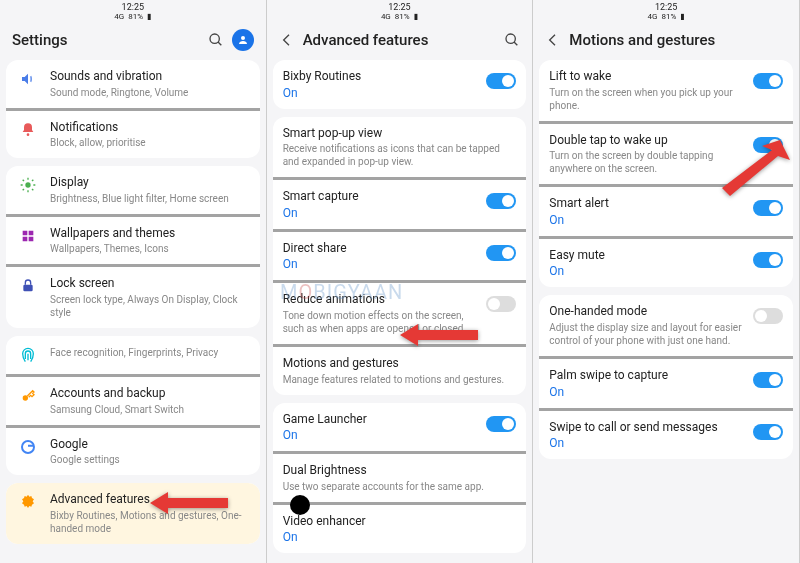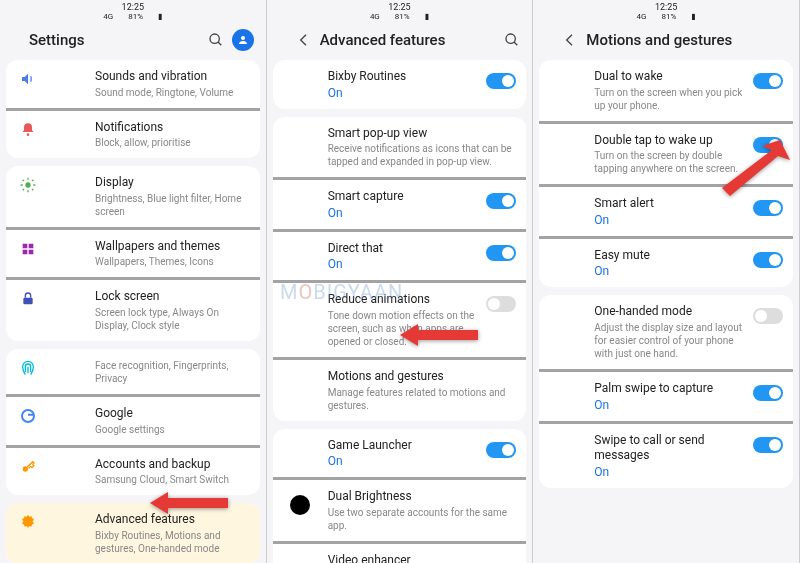--- a/index.html
+++ b/index.html
@@ -1,31 +1,31 @@
 <!DOCTYPE html>
 <html><head>
 <meta charset="utf-8">
 <style>
   * { box-sizing: border-box; margin: 0; padding: 0; }
   body { font-family: -apple-system, Roboto, sans-serif; background: #f0f0f0; width: 800px; height: 563px; display: flex; overflow: hidden; }
   .panel { width: 266.66px; height: 563px; background: #f5f5f7; border-right: 1px solid #ccc; display: flex; flex-direction: column; overflow: hidden; }
   .panel:last-child { border-right: none; }
   .status-bar { height: 20px; padding: 2px 10px; display: flex; justify-content: space-between; align-items: center; font-size: 9px; color: #222; flex-direction: column; }
-  .status-icons { display: flex; gap: 15px; align-items: center; font-size: 8px; }
-  .header { height: 40px; display: flex; align-items: center; padding: 0 12px; gap: 8px; margin-left: 17px; }
+  .status-icons { display: flex; gap: 4px; align-items: center; font-size: 8px; }
+  .header { height: 40px; display: flex; align-items: center; padding: 0 12px; gap: 8px; }
   .header-title { font-size: 15px; font-weight: 500; color: #222; flex: 1; }
   .back-icon { width: 16px; height: 16px; }
   .search-icon { width: 16px; height: 16px; }
   .avatar { width: 22px; height: 22px; border-radius: 50%; background: #1a73e8; display: flex; align-items: center; justify-content: center; }
   .scroll { flex: 1; overflow-y: auto; padding: 0 6px 6px; }
   .card { background: #fff; border-radius: 12px; margin-bottom: 8px; overflow: hidden; }
   .row { display: flex; align-items: flex-start; padding: 9px 10px; position: relative; min-height: 38px; }
   .row + .row { border-top: 3px solid #a3a3a3; }
   .row-icon { width: 24px; display: flex; justify-content: center; align-items: center; margin-right: 10px; flex-shrink: 0; margin-top: 2px; }
-  .row-body { flex: 1; min-width: 0; margin-left: 45px; }
+  .row-body { flex: 1; min-width: 0; }
   .row-title { font-size: 12px; color: #222; line-height: 1.3; }
   .row-sub { font-size: 10px; color: #888; line-height: 1.3; margin-top: 1px; }
   .row-on { font-size: 12px; color: #1a73e8; margin-top: 1px; }
   .toggle { width: 30px; height: 16px; border-radius: 8px; background: #2196f3; position: relative; flex-shrink: 0; margin-left: 6px; margin-top: 4px; }
   .toggle::after { content: ''; position: absolute; width: 12px; height: 12px; border-radius: 50%; background: #fff; top: 2px; right: 2px; }
   .toggle.off { background: #ddd; }
   .toggle.off::after { right: auto; left: 2px; }
   .arrow { position: absolute; pointer-events: none; }
   .arrow svg { filter: drop-shadow(0 1px 2px rgba(0,0,0,0.4)); }
   .highlight { background: #fff6e0; }
@@ -136,40 +136,40 @@
             <svg width="16" height="16" viewBox="0 0 24 24" fill="none" stroke="#00bcd4" stroke-width="2">
               <path d="M12 2a8 8 0 00-8 8c0 6 4 12 4 12M12 2a8 8 0 018 8c0 6-4 12-4 12M12 6a4 4 0 00-4 4v8M12 6a4 4 0 014 4v8M12 10v10"></path>
             </svg>
           </div>
           <div class="row-body">
             <div class="row-sub">Face recognition, Fingerprints, Privacy</div>
           </div>
         </div>
         <div class="row">
           <div class="row-icon">
+            <svg width="16" height="16" viewBox="0 0 24 24" fill="#ff9800">
+              <circle cx="8" cy="15" r="4"></circle>
+              <path d="M11 12l8-8 2 2-2 2 2 2-3 3-2-2-3 3" fill="none" stroke="#ff9800" stroke-width="2"></path>
+            </svg>
+          </div>
+          <div class="row-body">
+            <div class="row-title">Accounts and backup</div>
+            <div class="row-sub">Samsung Cloud, Smart Switch</div>
+          </div>
+        </div>
+        <div class="row">
+          <div class="row-icon">
             <svg width="16" height="16" viewBox="0 0 24 24">
               <circle cx="12" cy="12" r="9" fill="none" stroke="#4285f4" stroke-width="3"></circle>
               <path d="M12 10h9" stroke="#4285f4" stroke-width="3"></path>
             </svg>
           </div>
           <div class="row-body">
             <div class="row-title">Google</div>
             <div class="row-sub">Google settings</div>
-          </div>
-        </div>
-        <div class="row">
-          <div class="row-icon">
-            <svg width="16" height="16" viewBox="0 0 24 24" fill="#ff9800">
-              <circle cx="8" cy="15" r="4"></circle>
-              <path d="M11 12l8-8 2 2-2 2 2 2-3 3-2-2-3 3" fill="none" stroke="#ff9800" stroke-width="2"></path>
-            </svg>
-          </div>
-          <div class="row-body">
-            <div class="row-title">Accounts and backup</div>
-            <div class="row-sub">Samsung Cloud, Smart Switch</div>
           </div>
         </div>
       </div>
       <div class="card">
         <div class="row highlight">
           <div class="row-icon">
             <svg width="16" height="16" viewBox="0 0 24 24" fill="#ff9800">
               <circle cx="12" cy="12" r="3" fill="#fff"></circle>
               <path d="M12 1l2 3 3-1 1 3 3 2-2 3 2 3-3 2-1 3-3-1-2 3-2-3-3 1-1-3-3-2 2-3-2-3 3-2 1-3 3 1z"></path>
             </svg>
@@ -217,21 +217,21 @@
         </div>
         <div class="row">
           <div class="row-body">
             <div class="row-title">Smart capture</div>
             <div class="row-on">On</div>
           </div>
           <div class="toggle"></div>
         </div>
         <div class="row">
           <div class="row-body">
-            <div class="row-title">Direct that</div>
+            <div class="row-title">Direct share</div>
             <div class="row-on">On</div>
           </div>
           <div class="toggle"></div>
         </div>
         <div class="row">
           <div class="row-body">
             <div class="row-title">Reduce animations</div>
             <div class="row-sub">Tone down motion effects on the screen, such as when apps are opened or closed.</div>
           </div>
           <div class="toggle off"></div>
@@ -275,21 +275,21 @@
   <div class="header">
     <svg class="back-icon" viewBox="0 0 24 24" fill="none" stroke="#444" stroke-width="2">
         <polyline points="15 4 7 12 15 20"></polyline>
       </svg>
     <span class="header-title">Motions and gestures</span>
   </div>
   <div class="scroll" id="p3-scroll">
       <div class="card">
         <div class="row">
           <div class="row-body">
-            <div class="row-title">Dual to wake</div>
+            <div class="row-title">Lift to wake</div>
             <div class="row-sub">Turn on the screen when you pick up your phone.</div>
           </div>
           <div class="toggle"></div>
         </div>
         <div class="row">
           <div class="row-body">
             <div class="row-title">Double tap to wake up</div>
             <div class="row-sub">Turn on the screen by double tapping anywhere on the screen.</div>
           </div>
           <div class="toggle"></div>

